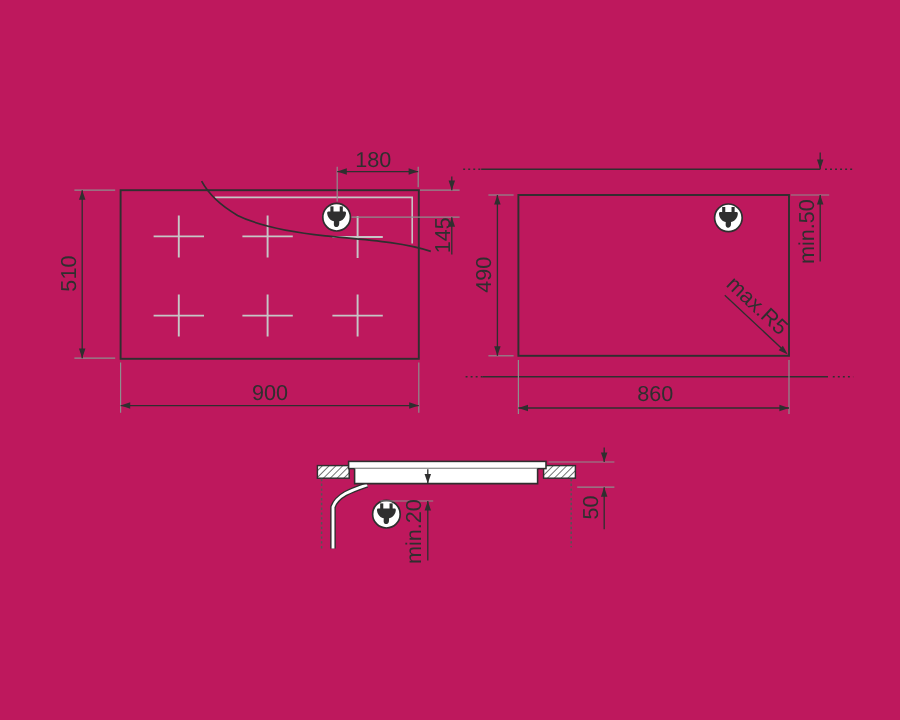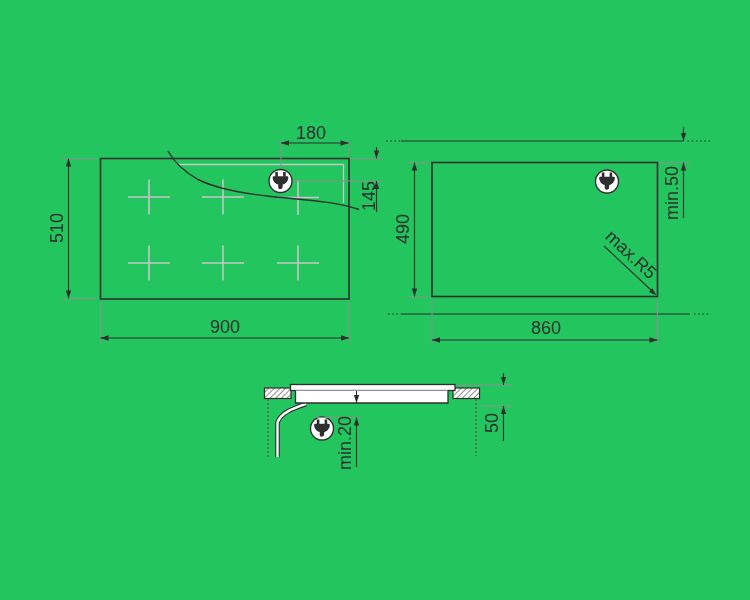--- a/index.html
+++ b/index.html
@@ -1,16 +1,16 @@
 <!DOCTYPE html>
 <html><head>
 <meta charset="utf-8">
 <style>
   html,body{margin:0;padding:0;background:#ffffff;}
-  .stage{position:relative;width:750px;height:600px;background:#22c55e;overflow:hidden;}
+  .stage{position:relative;width:750px;height:600px;background:#be185d;overflow:hidden;}
   svg{display:block;}
   text{font-family:"Liberation Sans","DejaVu Sans",sans-serif;fill:#2f2f2f;}
   .dim-text{font-size:18px;}
 </style>
 </head>
 <body>
 
 <div class="stage">
 <svg width="750" height="600" viewBox="0 0 750 600">
   <defs>

